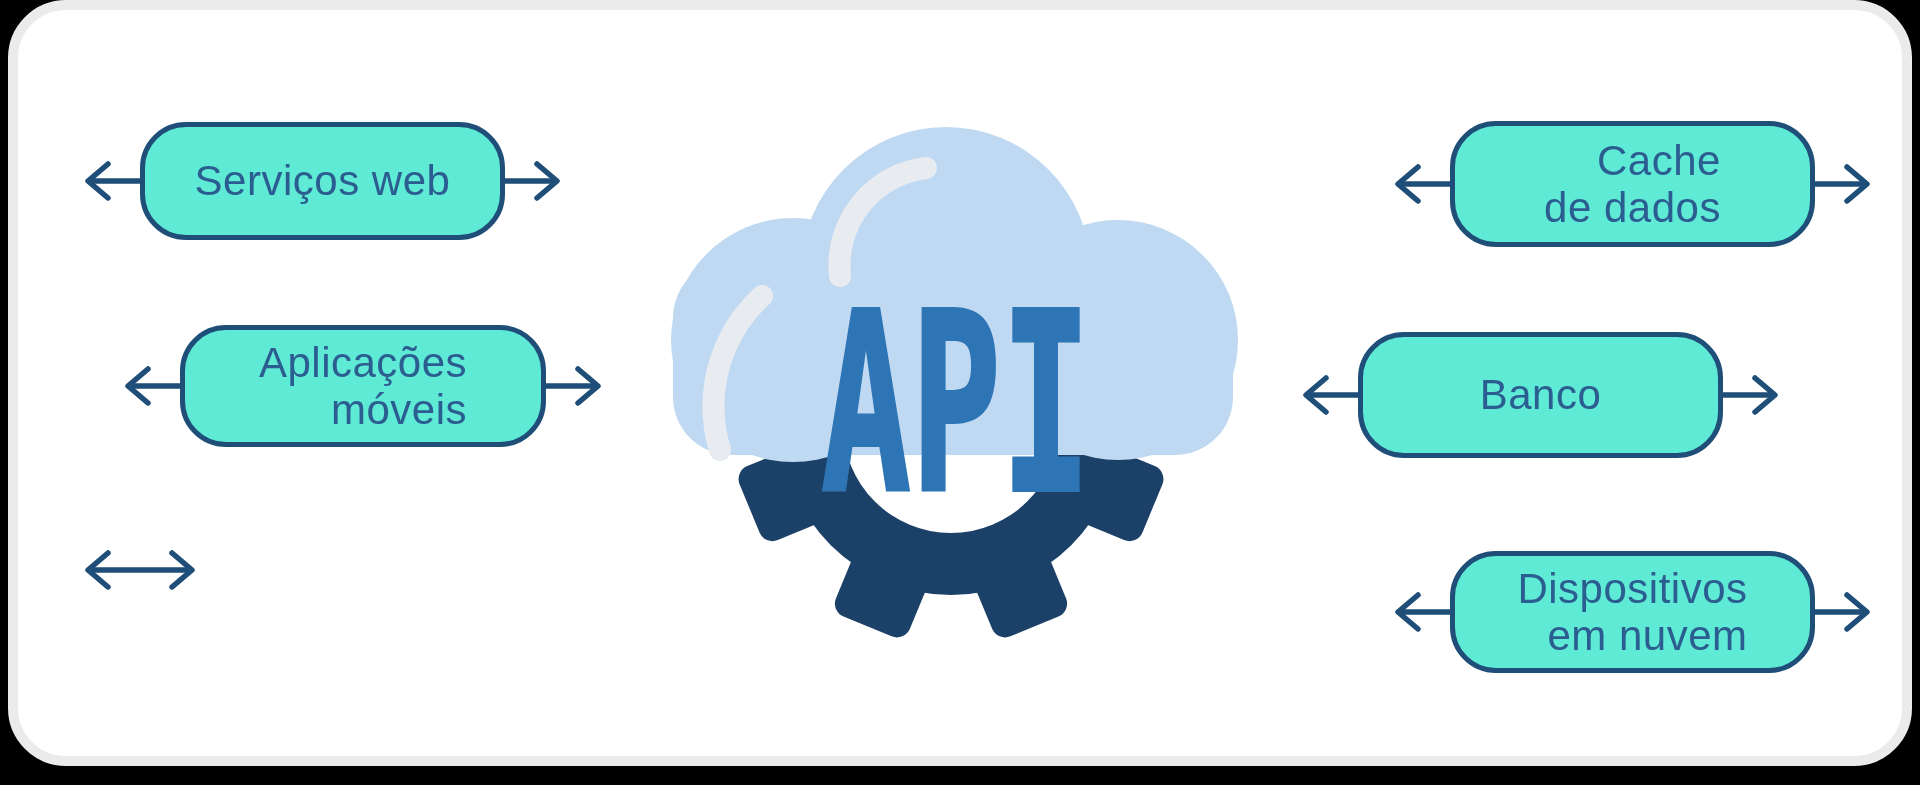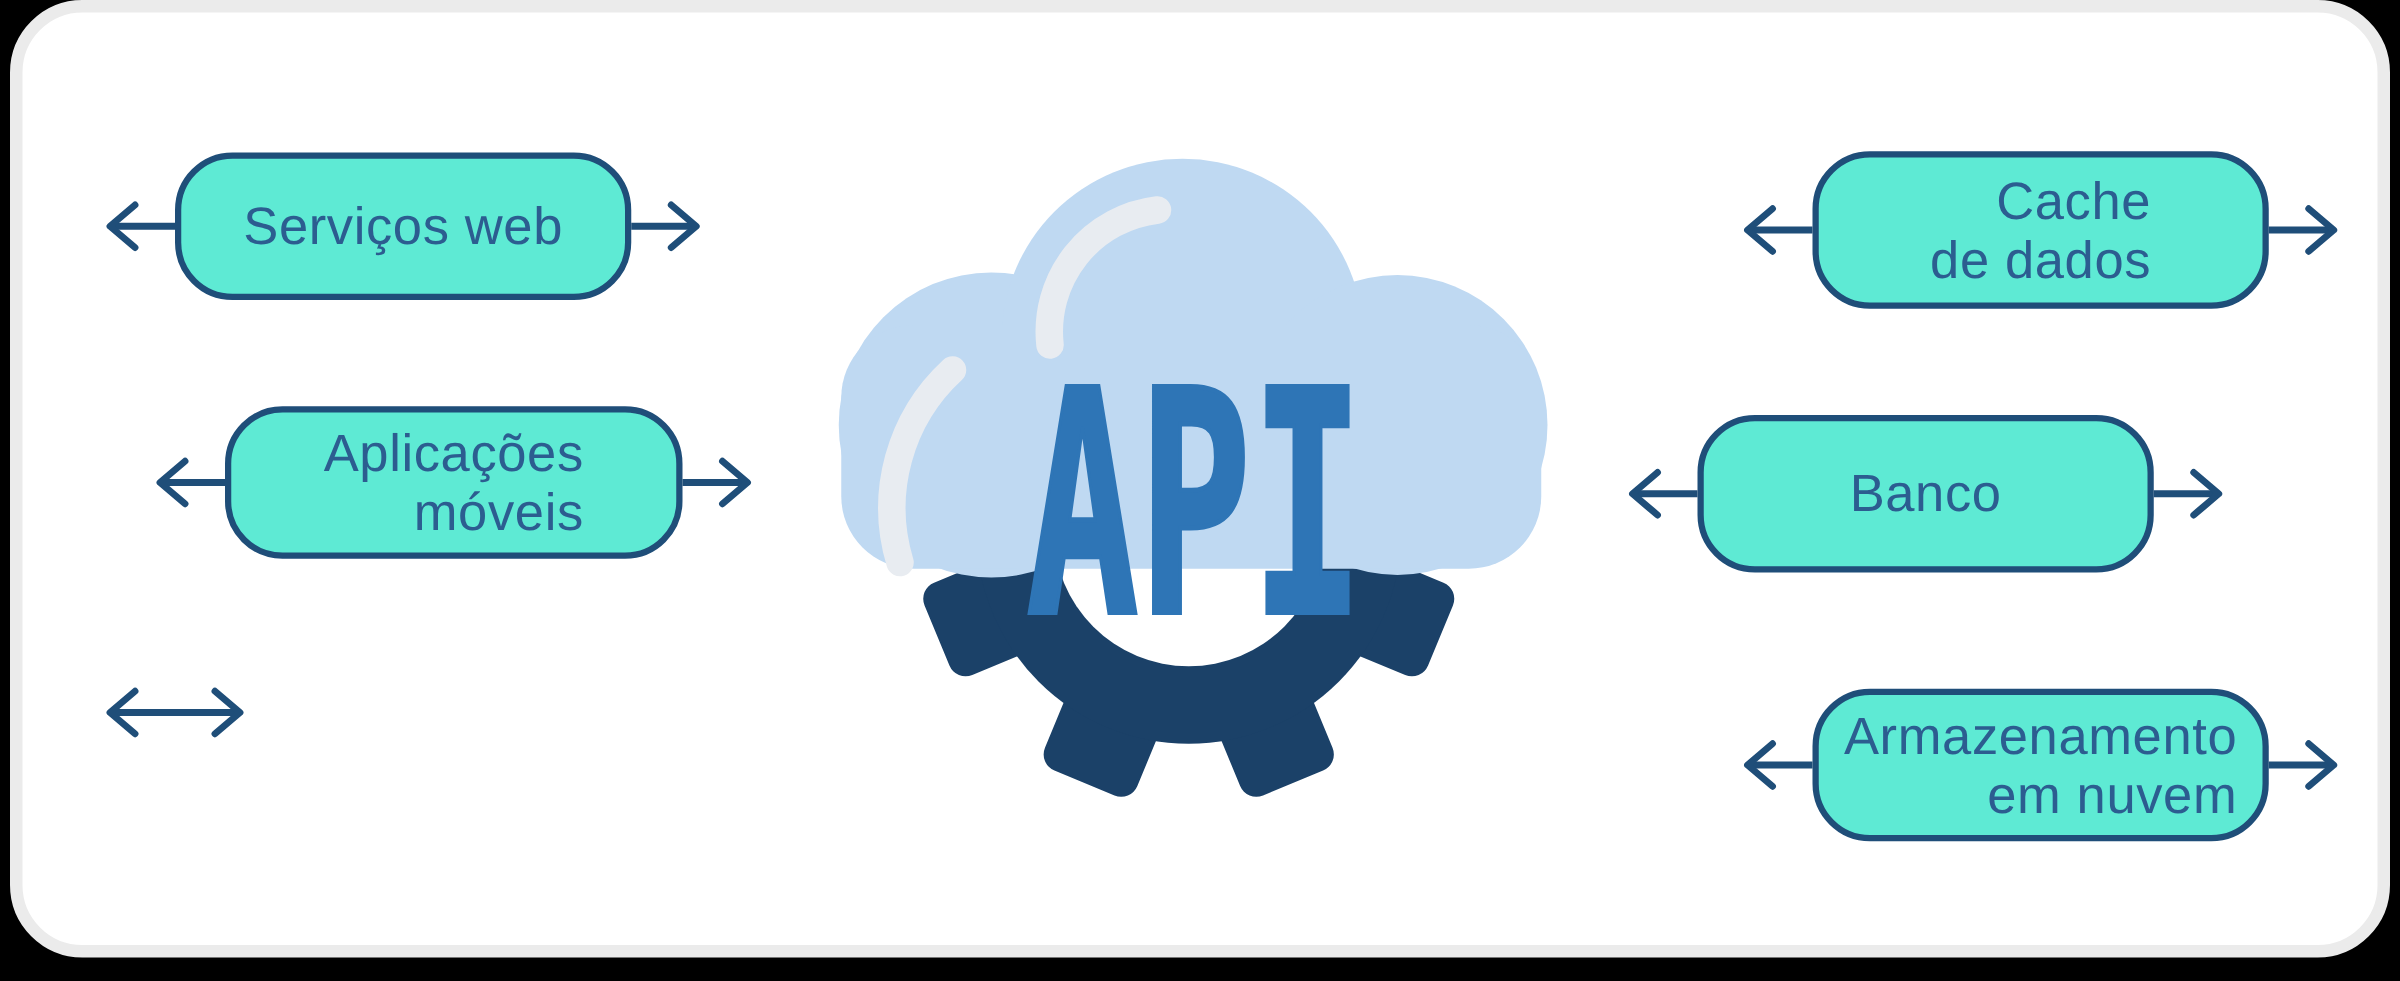--- a/index.html
+++ b/index.html
@@ -163,21 +163,21 @@
     </div>
 
     <div class="node n6">
       <svg class="arrow" width="58" height="44">
         <g stroke="#1F4E79" stroke-width="5.5" fill="none" stroke-linecap="round" stroke-linejoin="round">
           <line x1="8" y1="22" x2="58" y2="22"></line>
             <polyline points="26,5 6,22 26,39"></polyline>
         </g>
       </svg>
       <div class="pill">
-        <span>Armazenamento
+        <span>Dispositivos
 em nuvem</span>
       </div>
       <svg class="arrow" width="58" height="44">
         <g stroke="#1F4E79" stroke-width="5.5" fill="none" stroke-linecap="round" stroke-linejoin="round">
           <line x1="0" y1="22" x2="50" y2="22"></line>
             <polyline points="32,5 52,22 32,39"></polyline>
         </g>
       </svg>
     </div>
 

